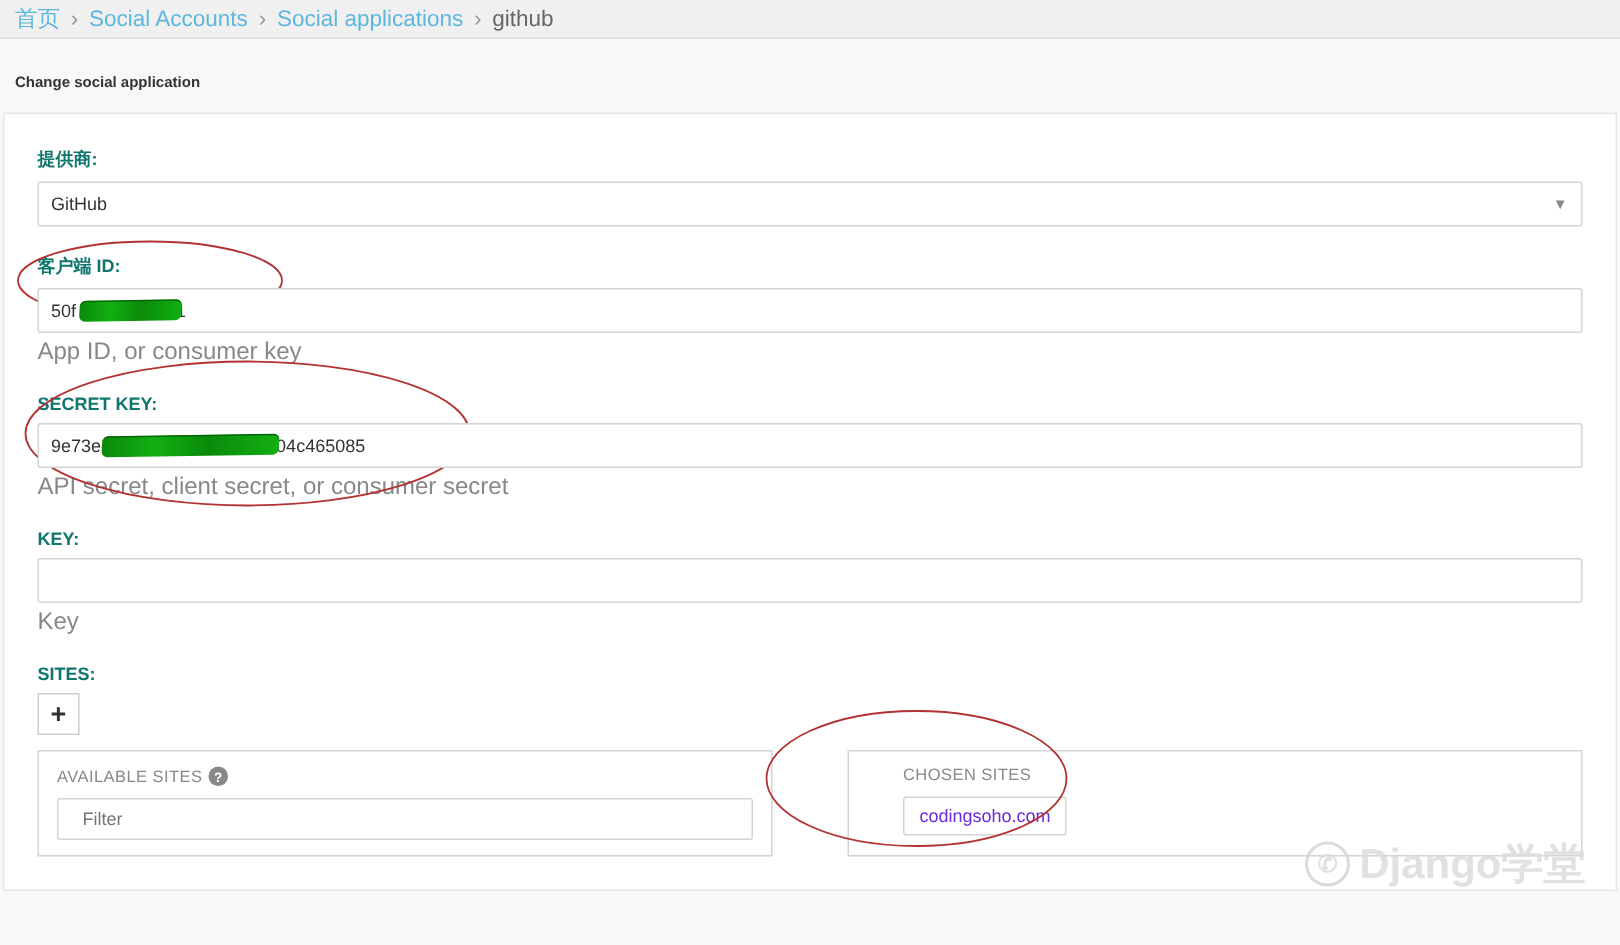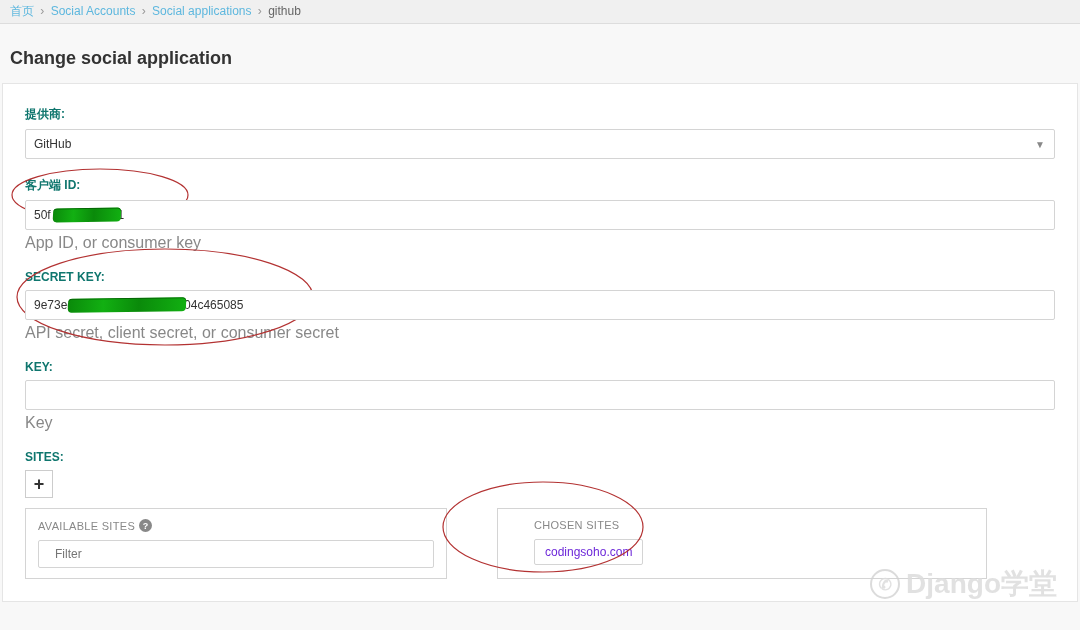--- a/index.html
+++ b/index.html
@@ -1,33 +1,33 @@
 <!DOCTYPE html>
 <html><head>
 <meta charset="utf-8">
 <style>
 * { box-sizing: border-box; margin: 0; padding: 0; }
 body { font-family: Arial, "Helvetica Neue", Helvetica, sans-serif; font-size: 13px; background: #f8f8f8; color: #333; width: 1080px; }
-.breadcrumb { background: #f0f0f0; border-bottom: 1px solid #ddd; padding: 3px 10px; font-size: 12px; }
+.breadcrumb { background: #f0f0f0; border-bottom: 1px solid #ddd; padding: 3px 10px; font-size: 15px; }
 .breadcrumb a { color: #5db7de; text-decoration: none; }
 .breadcrumb .sep { color: #999; margin: 0 3px; }
 .breadcrumb .current { color: #666; }
-.page-title { font-size: 18px; font-weight: bold; margin: 24px 0 14px 10px; color: #333; }
+.page-title { font-size: 10px; font-weight: bold; margin: 24px 0 14px 10px; color: #333; }
 .content-wrap { background: #fff; margin: 0 2px; border: 1px solid #e5e5e5; padding: 22px; position: relative; }
 .form-group { margin-bottom: 18px; position: relative; }
 .label { display: block; font-size: 12px; font-weight: bold; color: #0f766e; margin-bottom: 6px; }
 .text-input, .select-input { width: 100%; height: 30px; border: 1px solid #d4d4d4; border-radius: 2px; padding: 0 8px; font-size: 12px; color: #333; background: #fff; font-family: inherit; }
 .select-input { appearance: none; background: #fff; position: relative; }
 .select-wrap { position: relative; }
 .select-caret { position: absolute; right: 10px; top: 10px; pointer-events: none; color: #888; font-size: 10px; }
 .help-text { font-size: 16px; color: #888; margin-top: 4px; }
 .add-btn { display: flex; align-items: center; justify-content: center; width: 28px; height: 28px; border: 1px solid #ccc; background: #fff; font-size: 18px; font-weight: bold; color: #333; cursor: pointer; }
 .sites-panel { display: flex; gap: 50px; margin-top: 10px; }
 .site-box { border: 1px solid #d4d4d4; padding: 10px 12px; }
-.site-box.avail { width: 422px; }
+.site-box.avail { width: 490px; }
 .site-box.chosen { width: 490px; }
 .site-box-title { font-size: 11px; color: #888; letter-spacing: 0.3px; margin-bottom: 8px; display: flex; align-items: center; gap: 4px; }
 .help-icon { display: inline-flex; align-items: center; justify-content: center; width: 13px; height: 13px; border-radius: 50%; background: #888; color: #fff; font-size: 9px; font-weight: bold; }
 .filter-input { width: 100%; height: 28px; border: 1px solid #d4d4d4; border-radius: 2px; padding: 0 16px; font-size: 12px; }
 .chosen-item { display: inline-block; border: 1px solid #d4d4d4; border-radius: 2px; padding: 5px 10px; font-size: 12px; color: #6d28d9; }
 svg.ellipse { position: absolute; pointer-events: none; }
 .watermark { position: absolute; right: 20px; bottom: -2px; color: rgba(220,220,220,0.85); font-size: 28px; font-weight: bold; display: flex; align-items: center; gap: 6px; z-index: 5; }
 .watermark .wm-icon{ width:30px; height:30px; border-radius:50%; border:2px solid rgba(210,210,210,0.8); display:inline-flex; align-items:center; justify-content:center; font-size:16px; }
 .scribble { position: absolute; height: 14px; background: linear-gradient(90deg, #0a8a0a 0%, #12b012 30%, #0a8a0a 60%, #12b012 100%); border-radius: 4px; transform: skew(-4deg) rotate(-0.8deg); box-shadow: 0 1px 0 #066506 inset; }
 </style>

